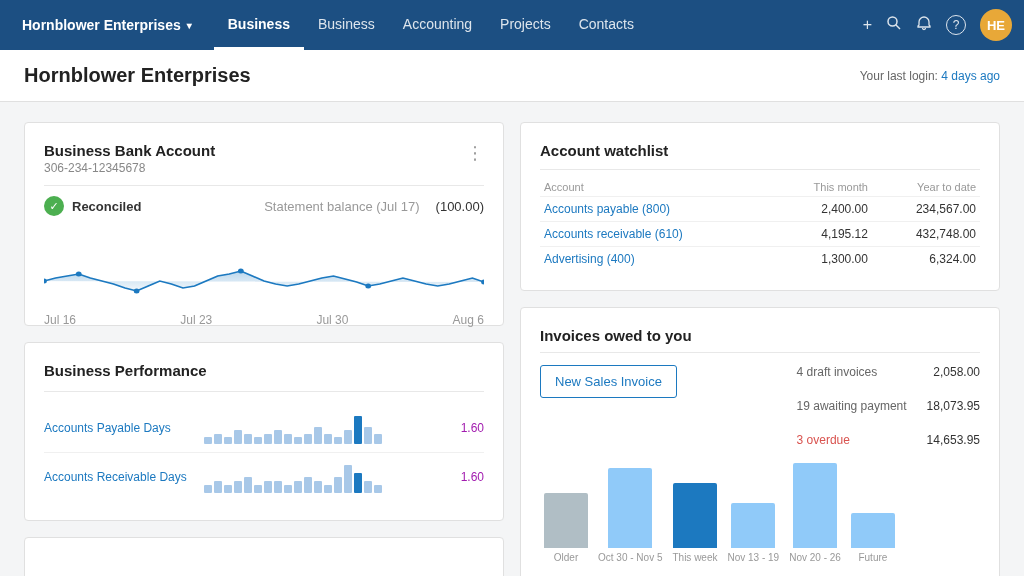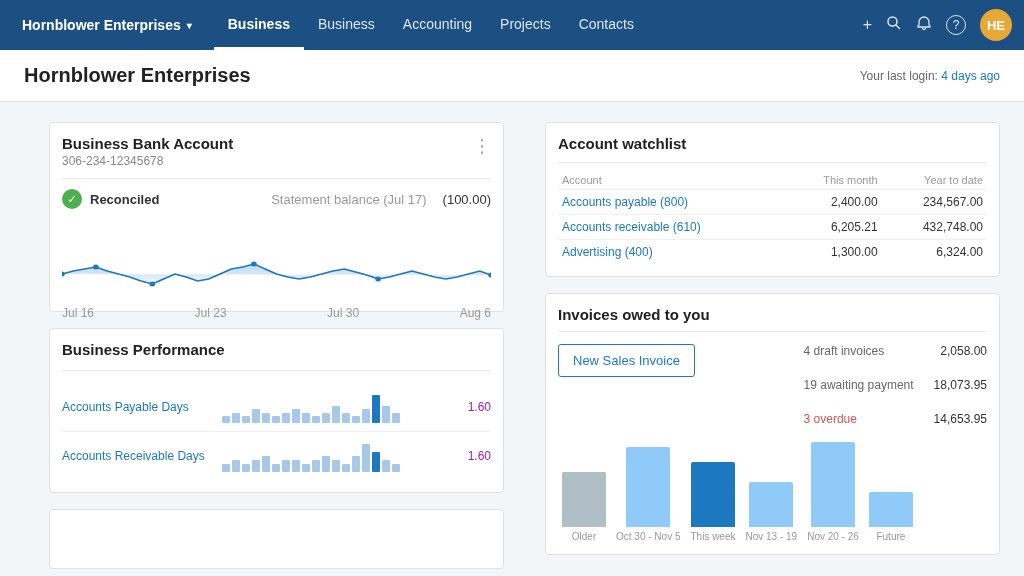--- a/index.html
+++ b/index.html
@@ -19,21 +19,21 @@
     
     .page-header { background: #fff; padding: 14px 24px; display: flex; align-items: center; justify-content: space-between; border-bottom: 1px solid #e0e0e0; }
     .page-title { font-size: 20px; font-weight: 600; color: #222; }
     .last-login { font-size: 12px; color: #666; }
     .last-login a { color: #1c79c0; text-decoration: none; text-align: center; }
 
     
     .main { padding: 20px 24px; display: grid; grid-template-columns: 1fr 1fr; gap: 16px; }
 
     
-    .card { background: #fff; border-radius: 4px; border: 1px solid #e0e0e0; padding: 12px; margin-left: 25px; }
+    .card { background: #fff; border-radius: 4px; border: 1px solid #e0e0e0; padding: 19px; }
 
     
     .bank-card-header { display: flex; justify-content: space-between; align-items: flex-start; }
     .bank-title { font-size: 15px; font-weight: 700; color: #222; }
     .bank-account-num { font-size: 12px; color: #888; margin-top: 2px; }
     .bank-more { color: #999; font-size: 18px; cursor: pointer; }
     .bank-divider { border: none; border-top: 1px solid #e8e8e8; margin: 10px 0; }
     .reconciled-row { display: flex; align-items: center; gap: 8px; font-size: 13px; color: #555; }
     .reconciled-badge { width: 20px; height: 20px; border-radius: 50%; background: #4caf50; display: flex; align-items: center; justify-content: center; color: #fff; font-size: 11px; }
     .reconciled-label { font-weight: 600; color: #333; }
@@ -247,21 +247,21 @@
           </tr>
         </thead>
         <tbody id="aw-tbody">
             <tr>
               <td>Accounts payable (800)</td>
               <td>2,400.00</td>
               <td>234,567.00</td>
             </tr>
             <tr>
               <td>Accounts receivable (610)</td>
-              <td>6,205.21</td>
+              <td>4,195.12</td>
               <td>432,748.00</td>
             </tr>
             <tr>
               <td>Advertising (400)</td>
               <td>1,300.00</td>
               <td>6,324.00</td>
             </tr>
           </tbody>
       </table>
     </div>

